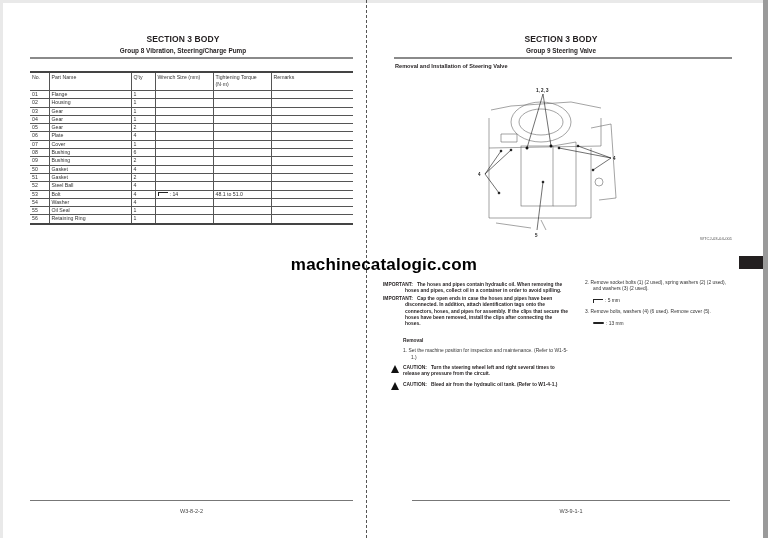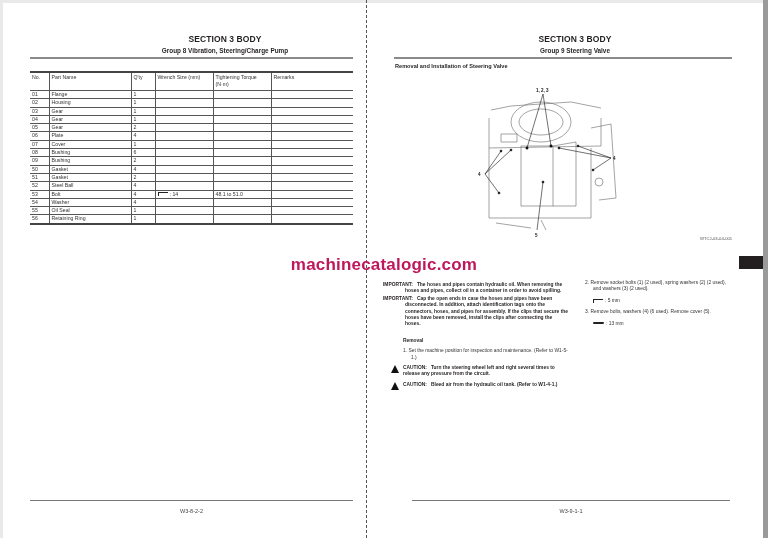--- a/index.html
+++ b/index.html
@@ -3,40 +3,40 @@
 <meta charset="utf-8">
 <style>
   html, body { margin:0; padding:0; }
   body { width:768px; height:538px; background:#ffffff; position:relative; overflow:hidden; font-family:"Liberation Sans", sans-serif; color:#222; }
   .topbar { position:absolute; left:0; top:0; width:768px; height:3px; background:#e9e9e9; }
   .leftedge { position:absolute; left:0; top:0; width:3px; height:538px; background:#e9e9e9; }
   .rightbar { position:absolute; left:763px; top:0; width:5px; height:538px; background:#9a9a9a; }
   .tab-marker { position:absolute; left:739px; top:256px; width:24px; height:13px; background:#231f20; }
   .divider { position:absolute; left:366px; top:0; width:0; height:538px; border-left:1px dashed #555; }
 
-  .page { position:absolute; top:0; height:534px;padding-left:28px; }
+  .page { position:absolute; top:0; height:534px; }
   .page.left { left:0; width:366px; }
   .page.right { left:367px; width:396px; }
 
   .sec-title { position:absolute; width:100%; text-align:center; font-weight:bold; font-size:8.5px; color:#231f20; letter-spacing:0.1px; }
   .grp-title { position:absolute; width:100%; text-align:center; font-weight:bold; font-size:6.4px; color:#231f20; }
   .rule { position:absolute; height:2px; background:#8a8a8a; }
 
   table.parts { position:absolute; left:30px; top:71px; width:323px; border-collapse:collapse; font-size:5.2px; color:#333; }
   table.parts th, table.parts td { border-right:1px solid #555; border-bottom:1px solid #555; padding:0 2px; text-align:left; font-weight:normal; vertical-align:top; height:7.3px; line-height:7.3px; }
   table.parts th { height:16px; line-height:7px; padding-top:1px; border-top:2px solid #444; }
   table.parts th:last-child, table.parts td:last-child { border-right:none; }
   table.parts tr:last-child td { border-bottom:2px solid #444; }
   .wrench-glyph { display:inline-block; width:9px; height:3px; border-top:1.2px solid #222; border-left:1.2px solid #222; margin-right:2px; vertical-align:middle; }
 
   .subhead { position:absolute; left:28px; top:63px; font-weight:bold; font-size:5.6px; color:#231f20; }
   .figure { position:absolute; left:104px; top:88px; width:150px; height:150px; }
   .fig-code { position:absolute; left:333px; top:236px; font-size:4.2px; color:#555; }
 
-  .watermark { position:absolute; left:0; top:255px; width:768px; text-align:center; font-weight:bold; font-size:17px; color:#be185d; letter-spacing:0.2px; }
+  .watermark { position:absolute; left:0; top:255px; width:768px; text-align:center; font-weight:bold; font-size:17px; color:#000000; letter-spacing:0.2px; }
 
   .col-text { position:absolute; font-size:4.9px; line-height:6.4px; color:#333; }
   .bold { font-weight:bold; color:#231f20; }
   .imp { margin:0 0 1px 0; padding-left:22px; text-indent:-22px; }
   .caution { position:relative; padding-left:12px; margin:4px 0 0 -12px; font-weight:bold; color:#231f20; }
   .warn-icon { position:absolute; left:0; top:0; width:0; height:0; border-left:4.5px solid transparent; border-right:4.5px solid transparent; border-bottom:8px solid #111; }
   .step { padding-left:8px; text-indent:-8px; margin:0; }
   .tool { margin:5px 0 5px 8px; }
   .socket-glyph { display:inline-block; width:9px; height:3px; border-top:1.2px solid #222; border-left:1.2px solid #222; margin-right:2px; vertical-align:middle; }
   .spanner-glyph { display:inline-block; width:11px; height:2px; background:#222; margin-right:2px; vertical-align:middle; border-radius:1px; position:relative; }

